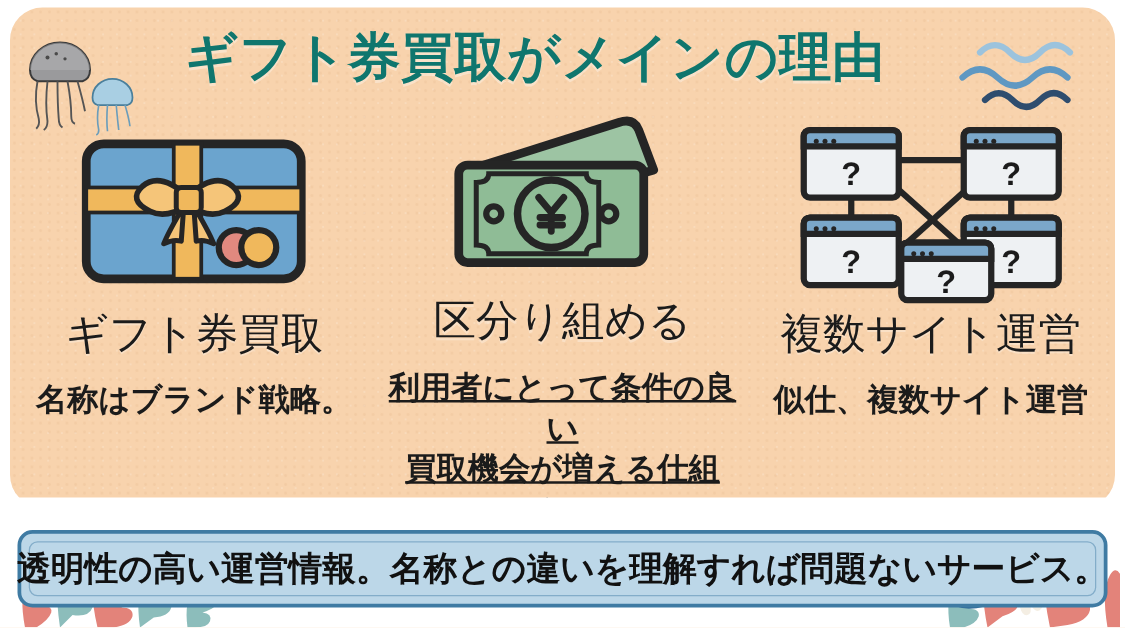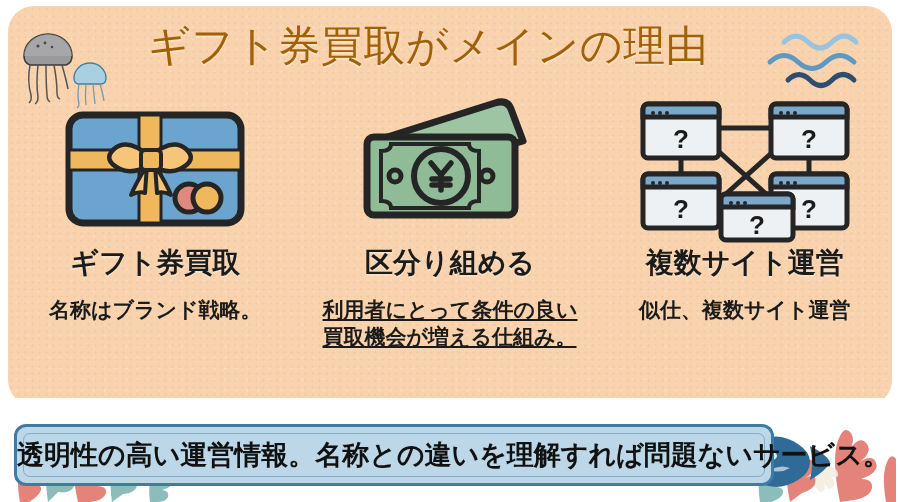--- a/index.html
+++ b/index.html
@@ -39,22 +39,22 @@
   }
 
   
   .title {
     position: absolute;
     left: 0;
     top: 18px;
     width: 856px;
     text-align: center;
     font-size: 42px;
-    font-weight: normal;
-    color: #a16207;
+    font-weight: bold;
+    color: #0f766e;
     letter-spacing: 0.5px;
     text-shadow: 0 2px 0 rgba(255,255,255,0.35);
     white-space: nowrap;
   }
 
   
   .jellyfish-group { position: absolute; left: 12px; top: 16px; width: 130px; height: 92px; }
 
   
   .waves { position: absolute; left: 762px; top: 26px; width: 118px; height: 66px; }
@@ -75,59 +75,61 @@
     align-items: center;
   }
   .col-icon {
     height: 150px;
     display: flex;
     align-items: center;
     justify-content: center;
   }
   .col-heading {
     margin-top: 4px;
-    font-size: 28px;
-    font-weight: bold;
+    font-size: 34px;
+    font-weight: normal;
     color: #1b1b1b;
     text-shadow: 0 2px 0 rgba(255,255,255,0.3);
     white-space: nowrap;
   }
   .col-body {
     margin-top: 14px;
-    font-size: 21px;
+    font-size: 25px;
     font-weight: bold;
     line-height: 1.30;
     color: #1b1b1b;
+    text-align: center;
     white-space: nowrap;
   }
 
   
   .ocean-strip {
     position: absolute;
     left: 0;
     top: 398px;
     width: 900px;
     height: 104px;
     background: #ffffff;
     overflow: hidden;
   }
 
   
   .banner {
     position: absolute;
     left: 14px;
     top: 424px;
-    width: 760px;
+    width: 872px;
     height: 62px;
     background: #bcd7e8;
     border: 3px solid #3f7ba3;
     border-radius: 12px;
     box-sizing: border-box;
     display: flex;
     align-items: center;
+    justify-content: center;
   }
   .banner-inner {
     position: absolute;
     left: 6px;
     top: 6px;
     right: 6px;
     bottom: 6px;
     border: 1px solid rgba(63,123,163,0.45);
     border-radius: 7px;
     pointer-events: none;

